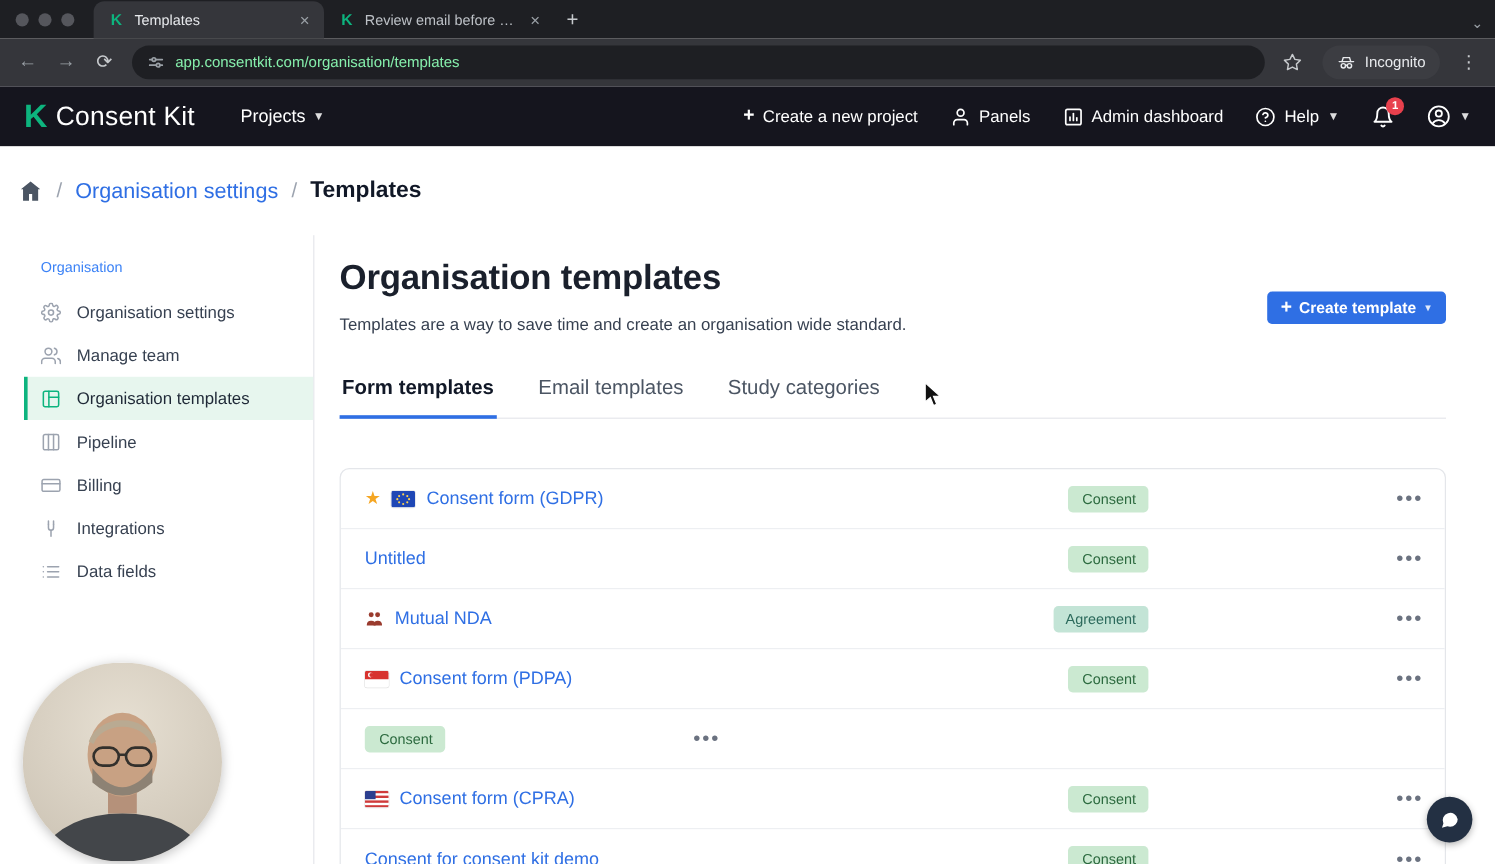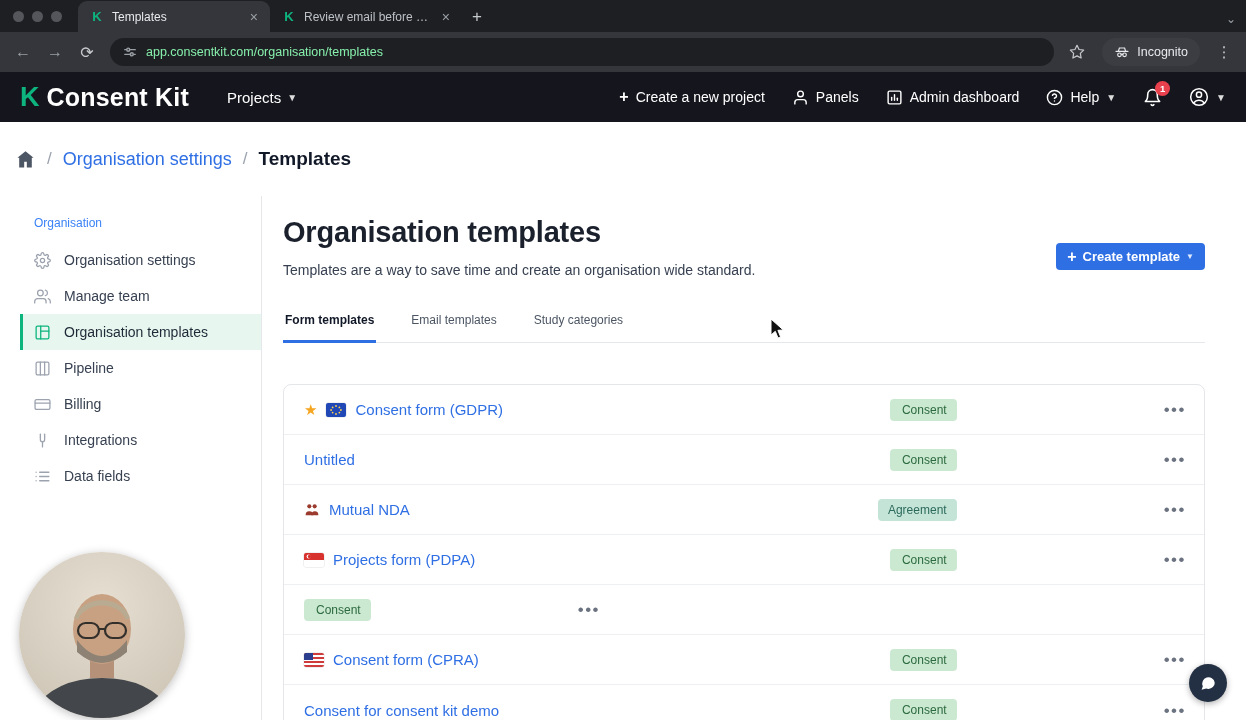--- a/index.html
+++ b/index.html
@@ -32,21 +32,21 @@
   .addressbar svg { flex:none; }
   .url-text { color:#86efac; font-size:12.5px; white-space:nowrap; }
   .star-btn { width:30px; height:30px; display:flex; align-items:center; justify-content:center; }
   .incognito-chip { display:flex; align-items:center; gap:7px; color:#e8eaed; font-size:12.5px; background:#3c3d42; border-radius:14px; height:28px; padding:0 12px; margin:0 8px; }
   .menu-btn { color:#c7cacd; font-size:15px; width:28px; text-align:center; }
 
   
   .appheader { height:50px; background:var(--header-bg,#15151e); display:flex; align-items:center; padding:0 20px; color:#fff; }
   .logo { display:flex; align-items:center; gap:7px; }
   .logo-k { color:var(--accent-green,#0db47e); font-weight:800; font-size:27px; line-height:1; }
-  .logo-text { font-size:25px; font-weight:700; letter-spacing:.2px; }
+  .logo-text { font-size:22px; font-weight:400; letter-spacing:.2px; }
   .projects { margin-left:38px; display:flex; align-items:center; gap:6px; font-size:15px; color:#fff; }
   .chev { font-size:10px; opacity:.85; }
   .header-right { margin-left:auto; display:flex; align-items:center; gap:27px; font-size:14px; }
   .hr-item { display:flex; align-items:center; gap:7px; color:#fff; }
   .hr-item svg { flex:none; }
   .plus-glyph { font-size:16px; font-weight:600; line-height:1; }
   .bell-wrap { position:relative; display:flex; }
   .notif-badge { position:absolute; top:-7px; right:-8px; background:var(--notification-red,#e8404d); color:#fff; font-size:9.5px; font-weight:700; min-width:15px; height:15px; border-radius:8px; display:flex; align-items:center; justify-content:center; padding:0 3px; }
 
   
@@ -65,21 +65,21 @@
   .sb-item.active svg { color:var(--accent-green,#0db47e); }
 
   .main { flex:1; padding:20px 41px 0 21px; }
   .main-header { display:flex; justify-content:space-between; align-items:flex-start; }
   .page-title { font-size:29px; font-weight:600; color:#1a202c; letter-spacing:-.2px; }
   .page-subtitle { font-size:14px; color:#374151; margin-top:13px; }
   .create-btn { background:var(--accent-blue,#2f6fe4); color:#fff; font-size:13px; font-weight:600; border-radius:4px; height:27px; padding:0 11px; display:flex; align-items:center; gap:6px; margin-top:27px; flex:none; }
   .create-btn .chev { font-size:8px; }
 
   .tabs { display:flex; gap:33px; border-bottom:1px solid #e5e7eb; margin-top:25px; }
-  .tab-item { font-size:12px; color:#4b5563; padding:10px 2px 13px; border-bottom:3px solid transparent; margin-bottom:-1px; }
+  .tab-item { font-size:17px; color:#4b5563; padding:10px 2px 13px; border-bottom:3px solid transparent; margin-bottom:-1px; }
   .tab-item.active { color:#111827; font-weight:700; border-bottom-color:var(--accent-blue,#2f6fe4); }
 
   .tcard { margin-top:41px; border:1px solid #e4e6ea; border-radius:8px; background:#fff; overflow:hidden; }
   .trow { display:flex; align-items:center; height:50px; padding:0 16px 0 20px; border-bottom:1px solid #edeff2; }
   .trow:last-child { border-bottom:none; }
   .trow-left { display:flex; align-items:center; gap:9px; flex:1; min-width:0; }
   .trow-name { color:var(--accent-blue,#2f6fe4); font-size:15px; }
   .ico-star { color:#f5a623; font-size:15px; line-height:1; }
   .flag { width:20px; height:14px; flex:none; border-radius:2px; overflow:hidden; box-shadow:0 0 0 .5px rgba(0,0,0,.12); }
   .flag svg { display:block; }
@@ -356,21 +356,21 @@
       <div class="trow">
         <div class="trow-left">
           <span class="flag">
               <svg width="20" height="14" viewBox="0 0 20 14">
                 <rect width="20" height="14" fill="#fff"></rect>
                 <path d="M0 0h20v7H0z" fill="#d7322e"></path>
                 <circle cx="4.6" cy="3.5" r="2" fill="#fff"></circle>
                 <circle cx="5.5" cy="3.5" r="1.7" fill="#d7322e"></circle>
               </svg>
             </span>
-          <a class="trow-name">Projects form (PDPA)</a>
+          <a class="trow-name">Consent form (PDPA)</a>
         </div>
         <span class="badge consent">Consent</span>
         <button class="dots">•••</button>
       </div>
 
       <div class="trow">
         <span class="badge consent">Consent</span>
         <button class="dots">•••</button>
       </div>
 

